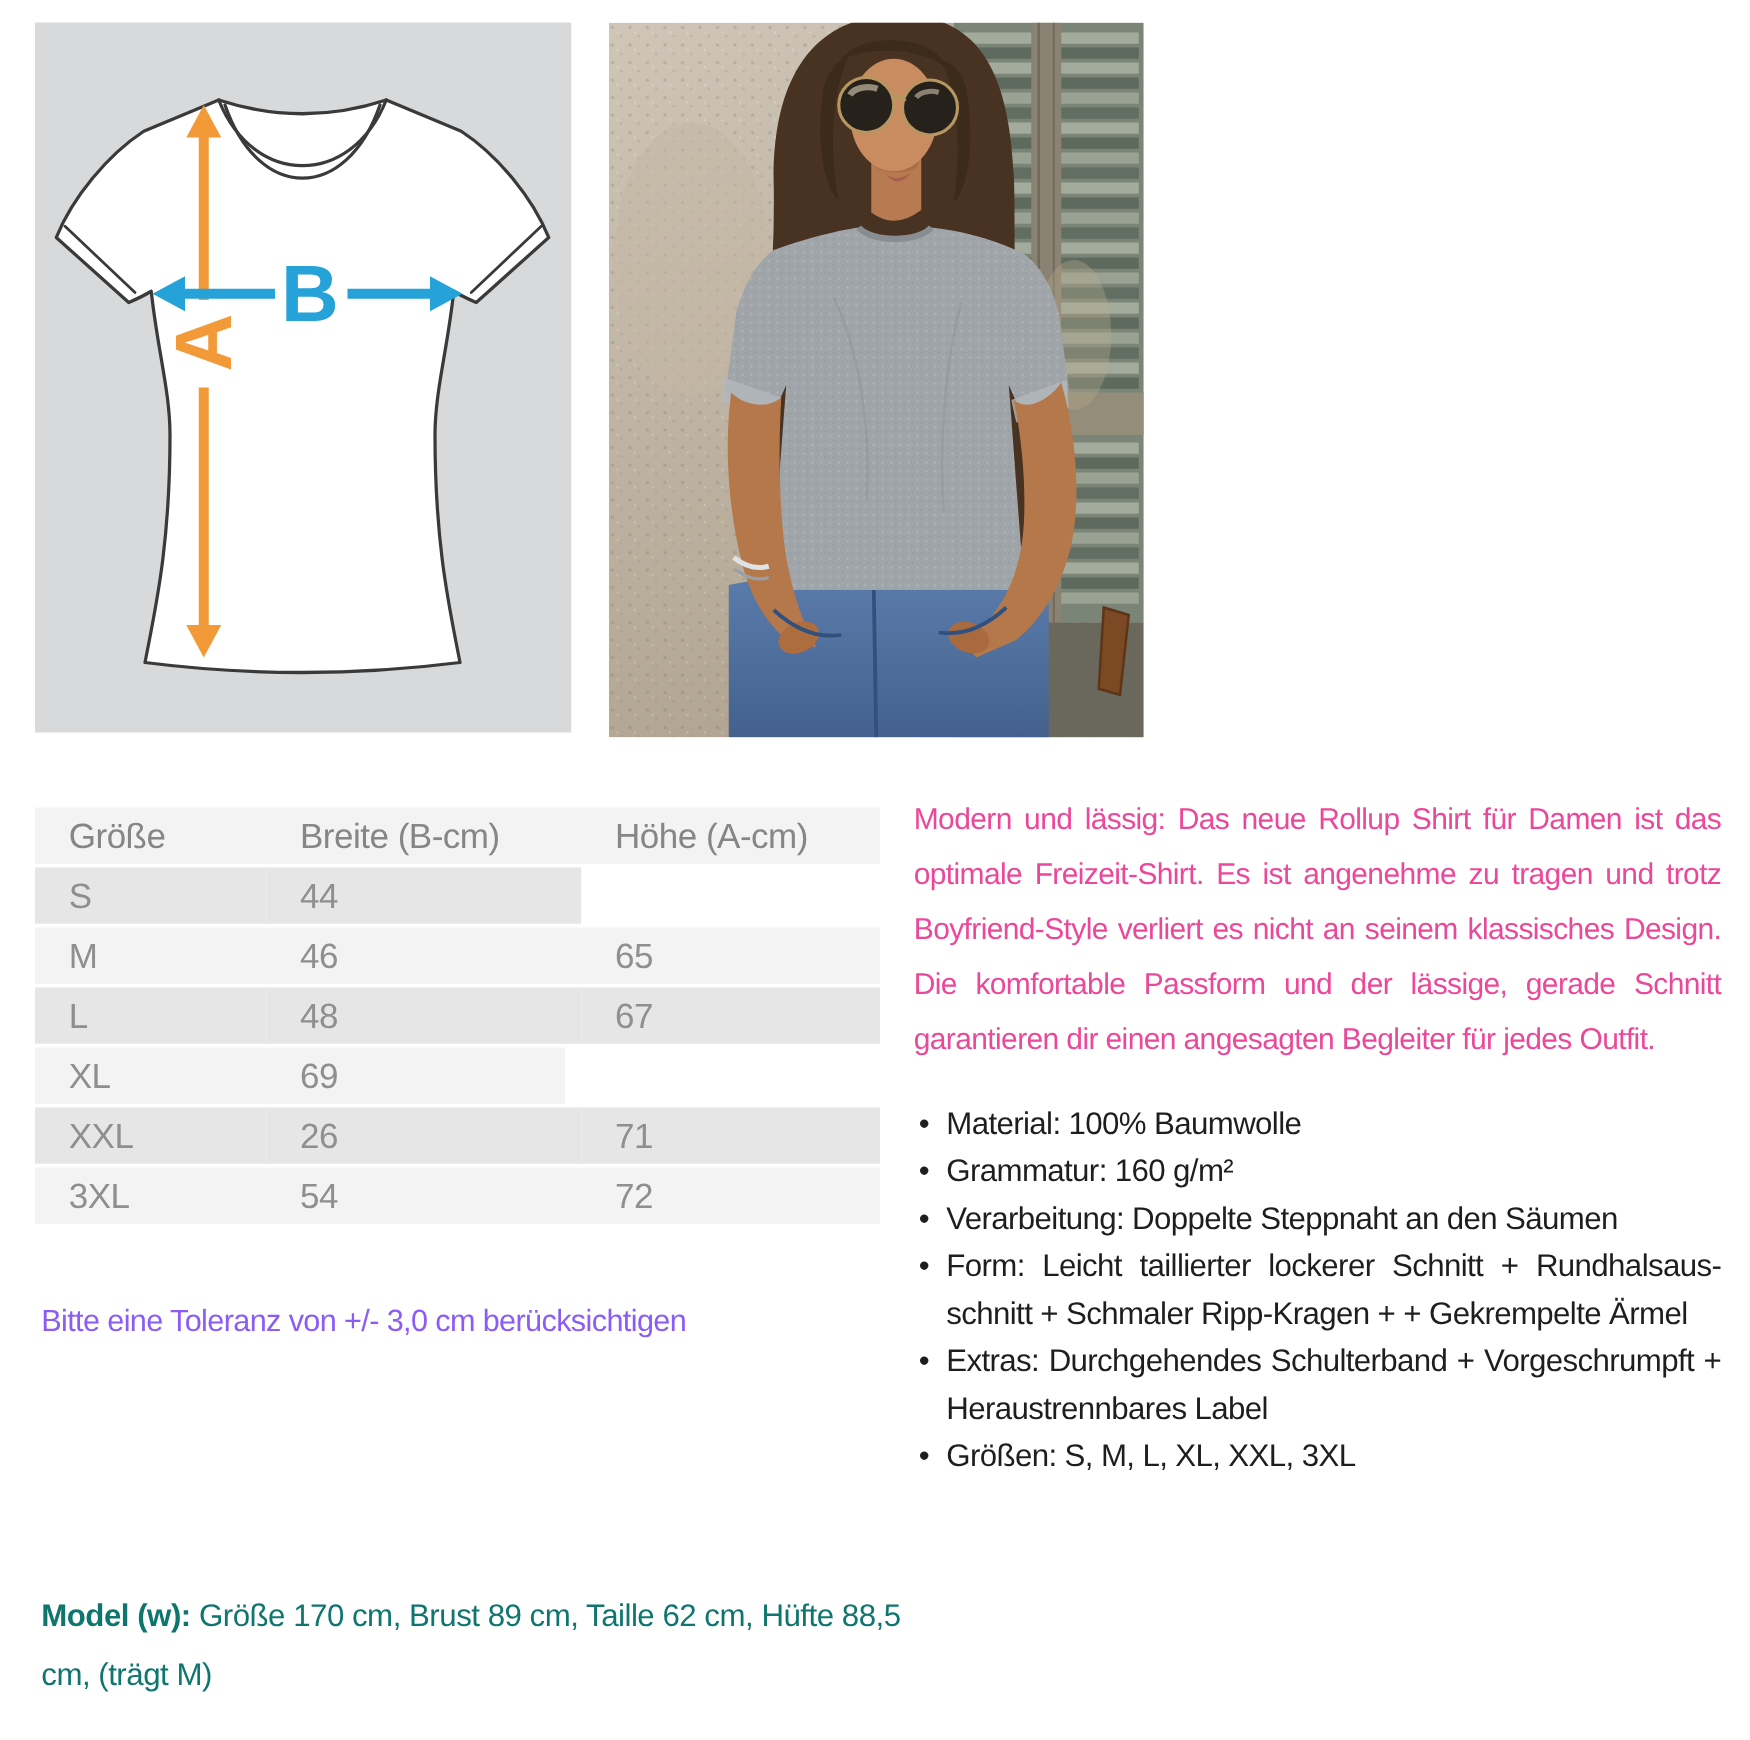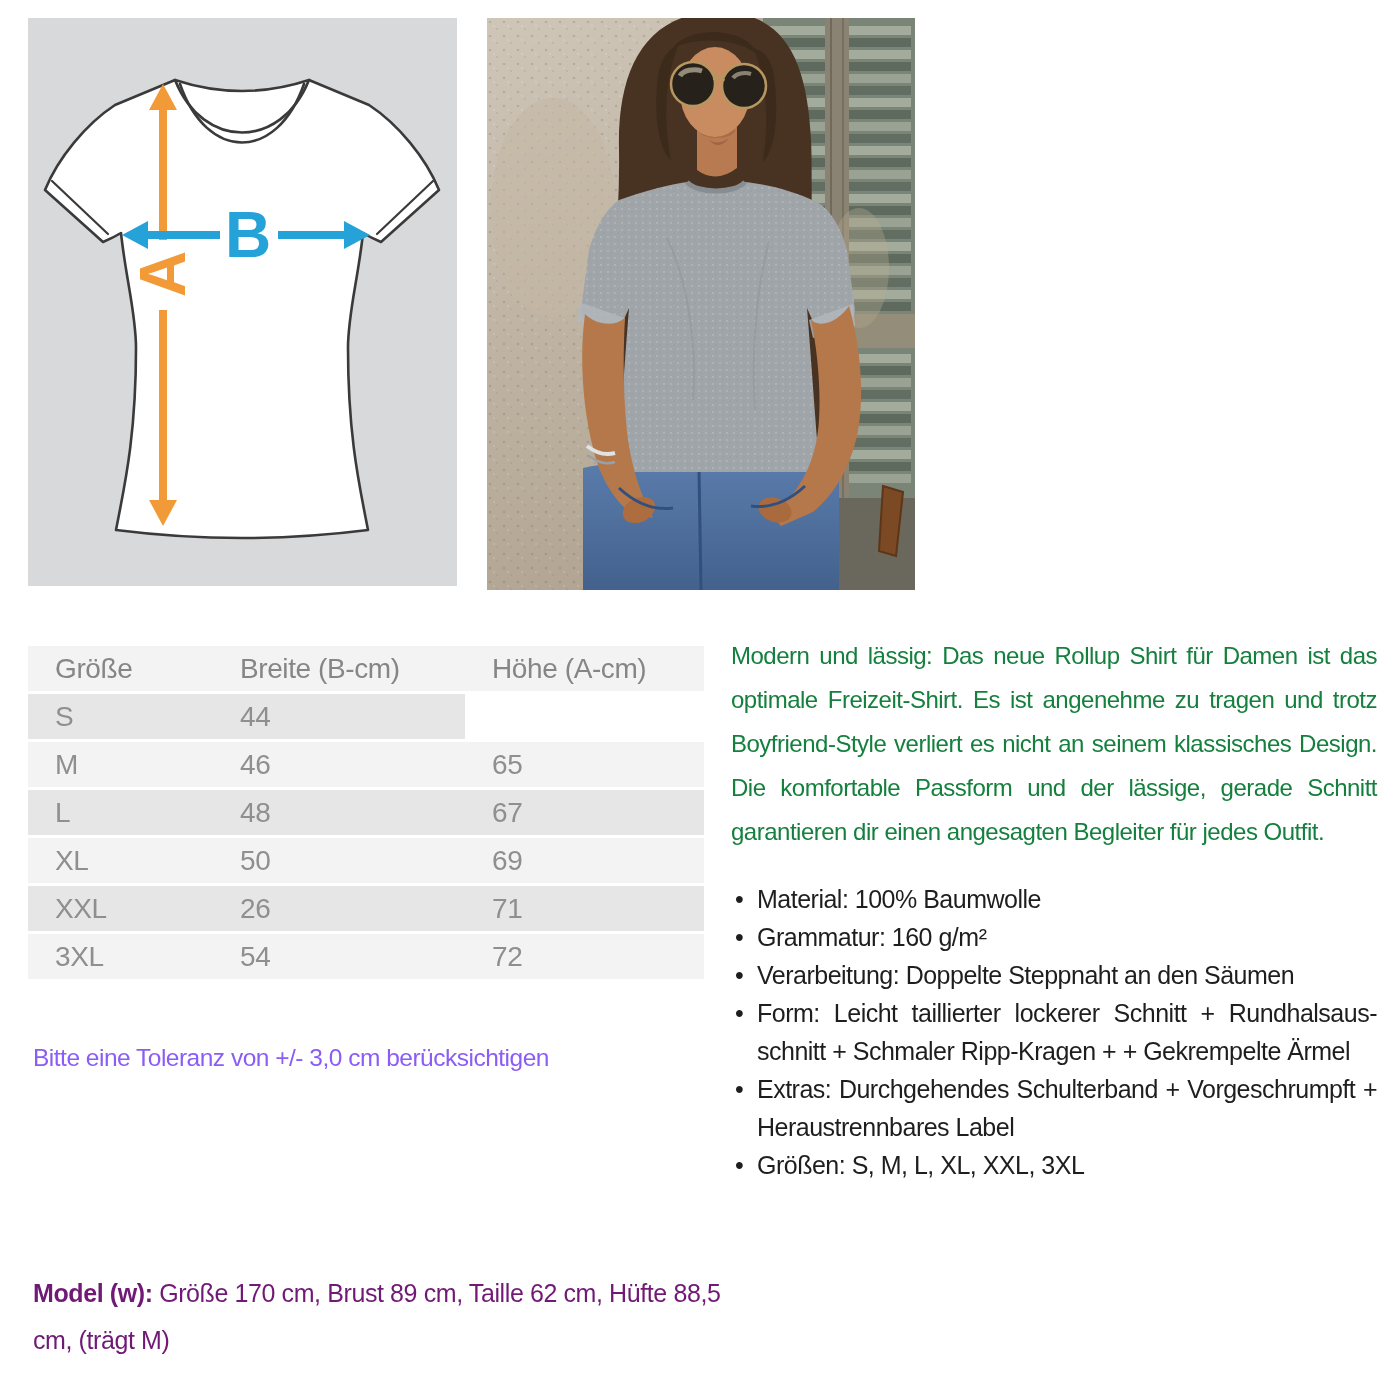--- a/index.html
+++ b/index.html
@@ -24,29 +24,29 @@
   .shade-b .t-cell{background:#f3f3f3;}
   .t-head .t-cell{background:#f3f3f3;color:#868686;}
 
   
   .tolerance{position:absolute;left:33px;top:1044px;width:680px;
              font-size:24.5px;letter-spacing:-0.5px;color:#8b5cf6;}
 
   
   .description{position:absolute;left:731px;top:634px;width:646px;}
   .description p{margin:0 0 26px 0;font-size:24px;line-height:44px;letter-spacing:-0.5px;
-                 text-align:justify;color:#15803d;}
+                 text-align:justify;color:#ec4899;}
   .description ul{margin:0;padding:0;list-style:none;}
   .description li{position:relative;padding-left:26px;font-size:25px;line-height:38px;
                   letter-spacing:-0.5px;color:#1e1e1e;text-align:justify;}
   .description li::before{content:"\2022";position:absolute;left:4px;top:0;color:#1e1e1e;}
 
   
   .model-info{position:absolute;left:33px;top:1270px;width:700px;
-              font-size:25px;line-height:47px;letter-spacing:-0.4px;color:#701a75;}
+              font-size:25px;line-height:47px;letter-spacing:-0.4px;color:#0f766e;}
   .model-info b{font-weight:bold;}
 </style>
 </head>
 <body>
 
 <div class="page">
 
   <div class="diagram-panel">
     <svg viewBox="0 0 429 568">
 
@@ -252,21 +252,20 @@
       <div class="t-cell c2">46</div>
       <div class="t-cell c3">65</div>
     </div>
     <div class="t-row shade-a">
       <div class="t-cell c1">L</div>
       <div class="t-cell c2">48</div>
       <div class="t-cell c3">67</div>
     </div>
     <div class="t-row shade-b">
       <div class="t-cell c1">XL</div>
-      <div class="t-cell c2">50</div>
       <div class="t-cell c3">69</div>
     </div>
     <div class="t-row shade-a">
       <div class="t-cell c1">XXL</div>
       <div class="t-cell c2">26</div>
       <div class="t-cell c3">71</div>
     </div>
     <div class="t-row shade-b">
       <div class="t-cell c1">3XL</div>
       <div class="t-cell c2">54</div>

